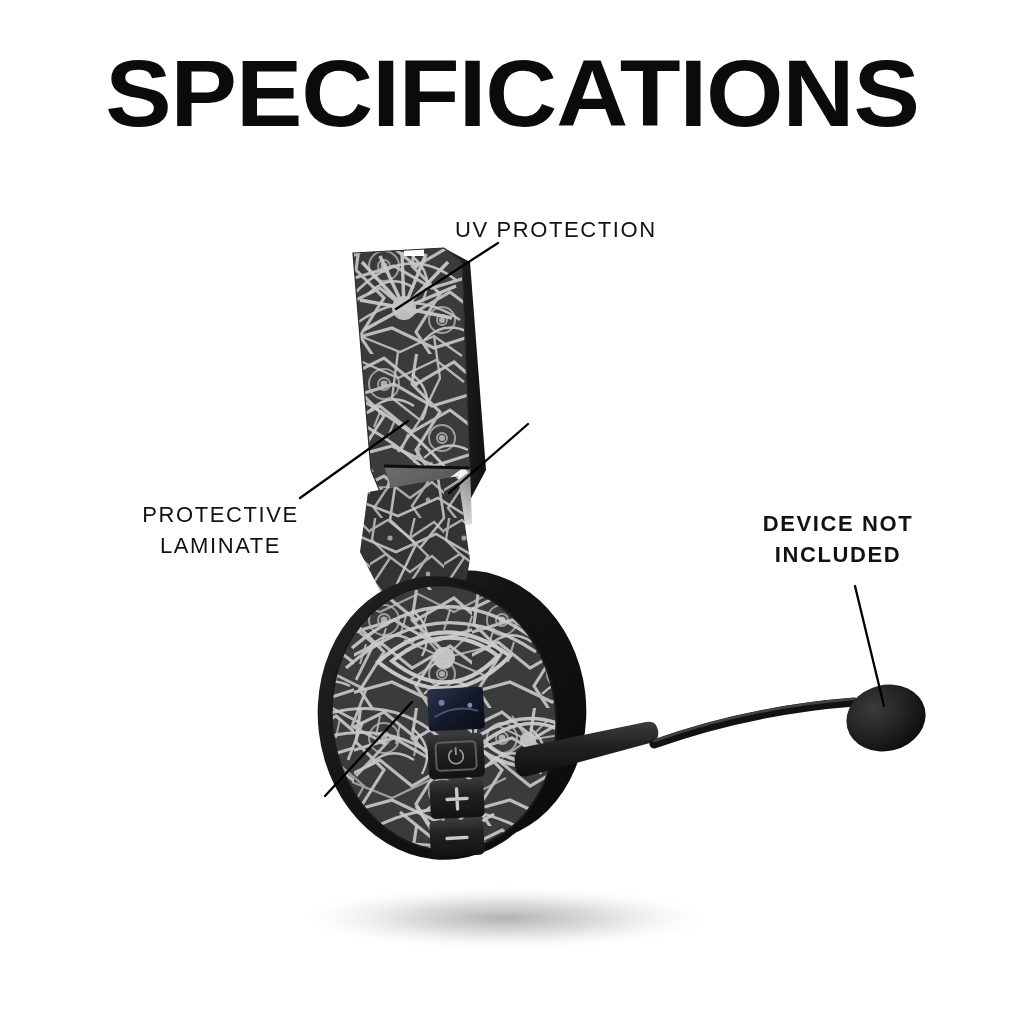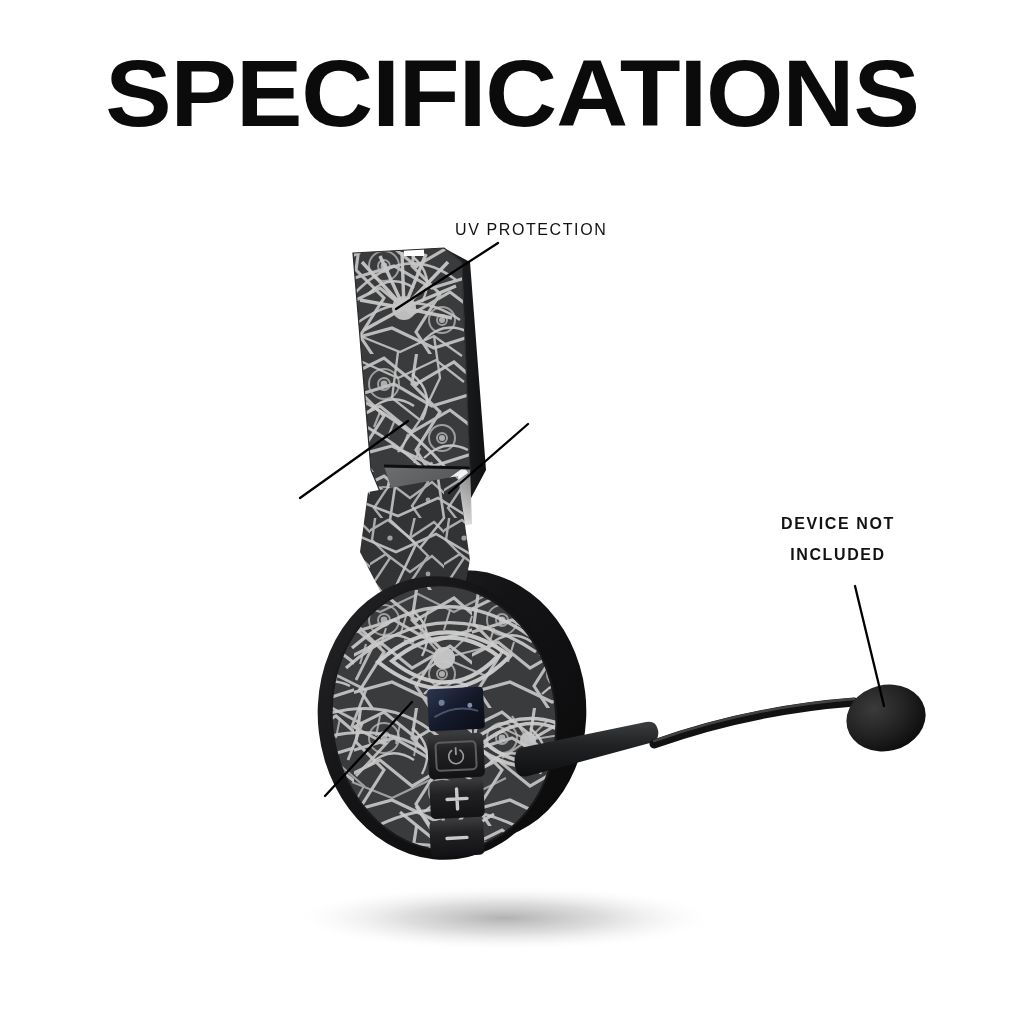--- a/index.html
+++ b/index.html
@@ -24,21 +24,21 @@
     color:#0b0b0b;
     transform:scaleX(1.06);
     transform-origin:50% 50%;
     white-space:nowrap;
   }
 
   .callout{
     position:absolute;
     font-family:"Liberation Sans", sans-serif;
     font-weight:400;
-    font-size:16px;
+    font-size:22px;
     line-height:31px;
     letter-spacing:1.6px;
     color:#121212;
     white-space:pre-line;
   }
   .c-uv{ left:455px; top:214px; text-align:left; }
   .c-3m{ left:497px; top:392px; text-align:left; }
   .c-lam{ left:118px; top:499px; width:205px; text-align:center; }
   .c-dev{ left:732px; top:508px; width:212px; text-align:center;font-weight:bold; }
   .c-hqi{ left:74px; top:810px; width:262px; text-align:center; }
@@ -373,16 +373,18 @@
     <g stroke="#000000" stroke-width="2.3" fill="none" stroke-linecap="round">
       <line x1="498" y1="243" x2="396" y2="309"></line>
       <line x1="528" y1="424" x2="449" y2="493"></line>
       <line x1="300" y1="498" x2="408" y2="421"></line>
       <line x1="855" y1="586" x2="884" y2="706"></line>
       <line x1="325" y1="796" x2="412" y2="702"></line>
     </g>
   </svg>
 
   <div class="callout c-uv">UV PROTECTION</div>
+  <div class="callout c-lam">PROTECTIVE
+LAMINATE</div>
   <div class="callout c-dev">DEVICE NOT
 INCLUDED</div>
 
 </div>
 
 </body></html>

